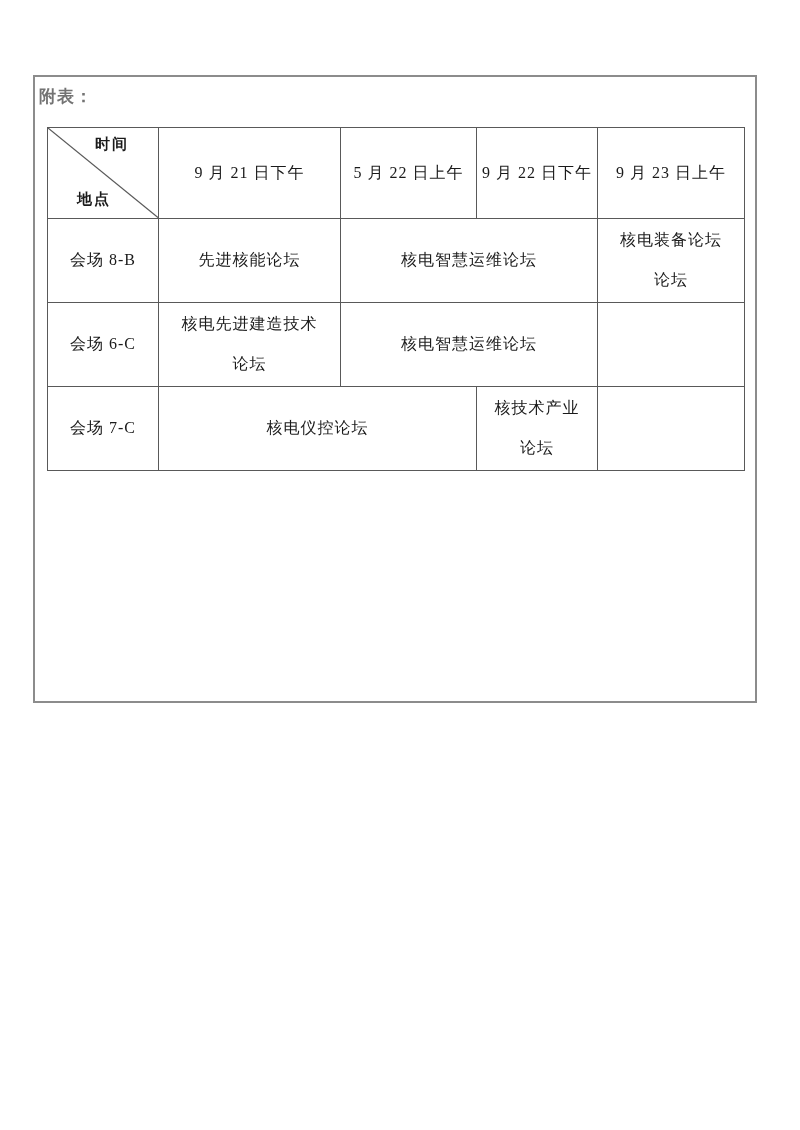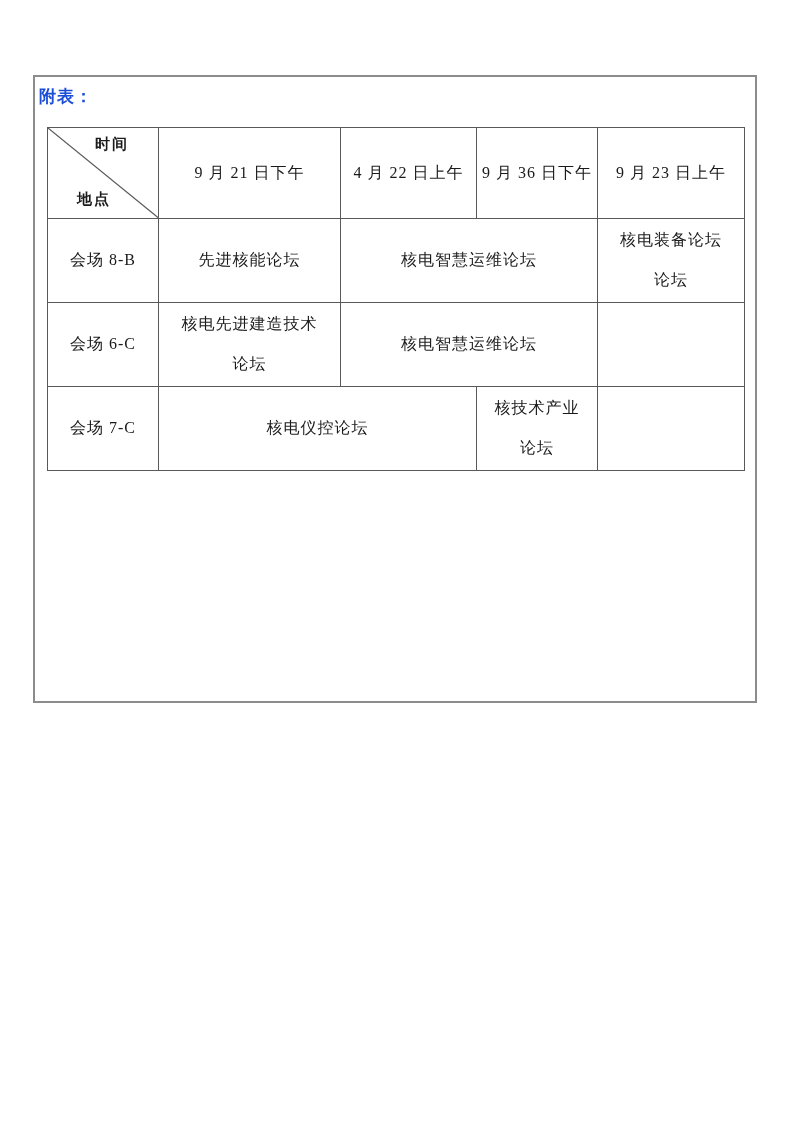--- a/index.html
+++ b/index.html
@@ -22,21 +22,21 @@
     box-sizing: border-box;
     background: #ffffff;
   }
   .appendix-label {
     position: absolute;
     left: 4px;
     top: 8px;
     font-size: 17px;
     font-weight: bold;
     letter-spacing: 1px;
-    color: #1d4ed8;
+    color: #737373;
   }
   table.schedule {
     position: absolute;
     left: 12px;
     top: 50px;
     width: 697px;
     border-collapse: collapse;
     table-layout: fixed;
   }
   table.schedule td {
@@ -93,22 +93,22 @@
       <tbody>
           <tr class="header-row">
         <td class="corner-cell">
           <svg viewBox="0 0 111 68" preserveAspectRatio="none">
             <line x1="0" y1="0" x2="111" y2="68" stroke="#595959" stroke-width="1"></line>
           </svg>
           <div class="corner-time">时间</div>
           <div class="corner-place">地点</div>
         </td>
         <td>9 月 21 日下午</td>
-        <td>4 月 22 日上午</td>
-        <td>9 月 36 日下午</td>
+        <td>5 月 22 日上午</td>
+        <td>9 月 22 日下午</td>
         <td>9 月 23 日上午</td>
       </tr>
 
 
       <tr class="body-row">
         <td>会场 8-B</td>
         <td>先进核能论坛</td>
         <td colspan="2">核电智慧运维论坛</td>
         <td>核电装备论坛
 论坛</td>

